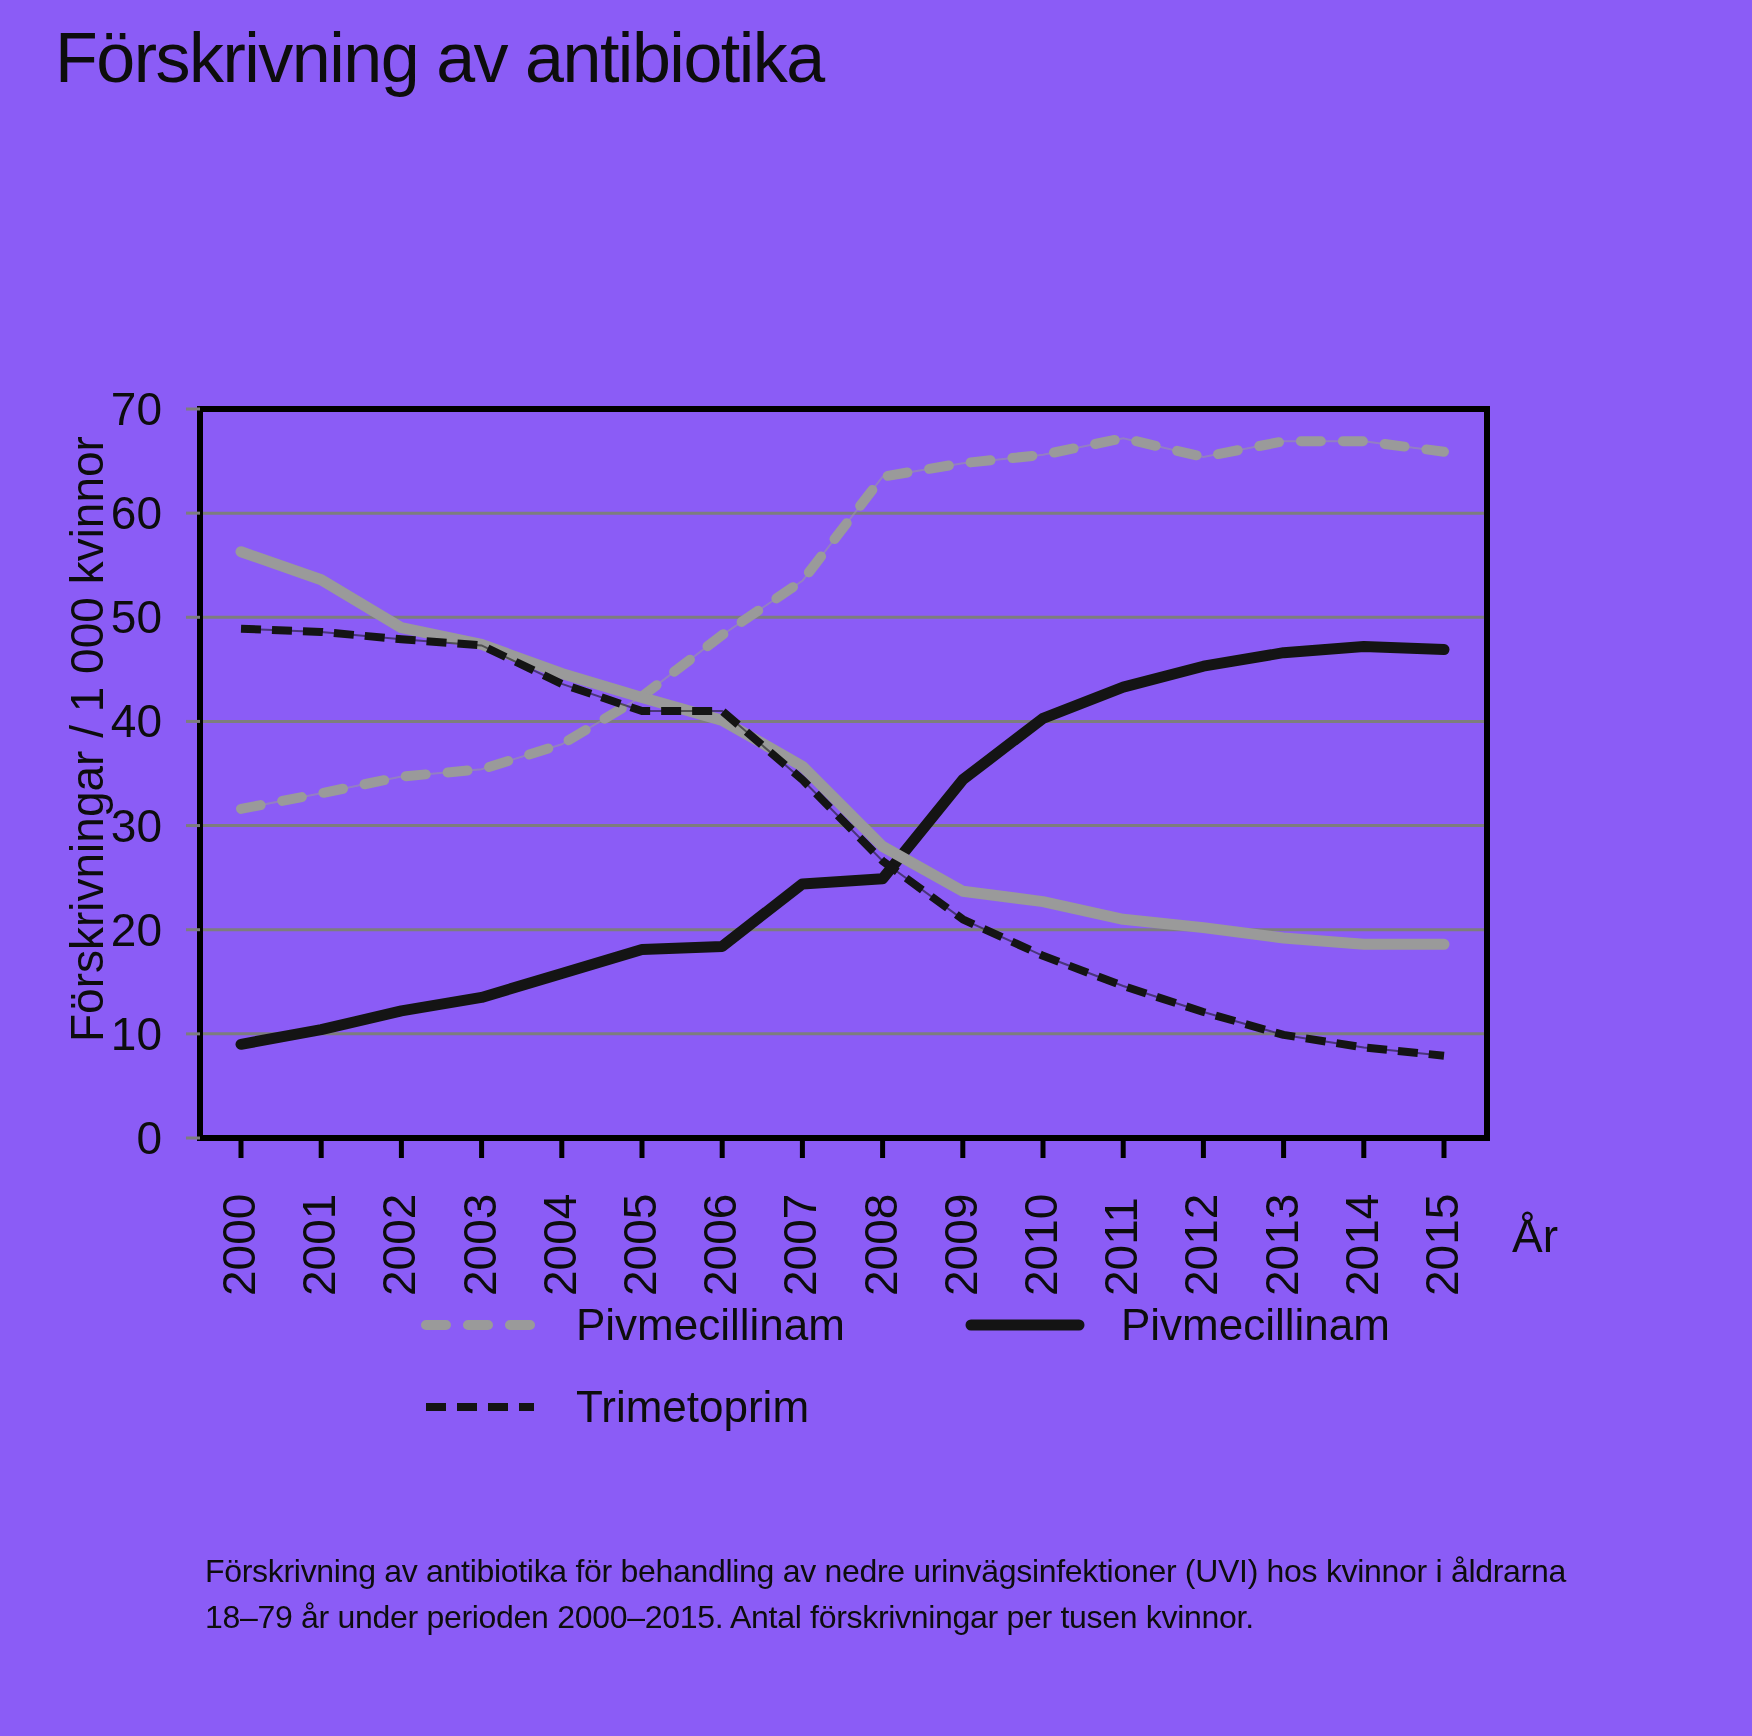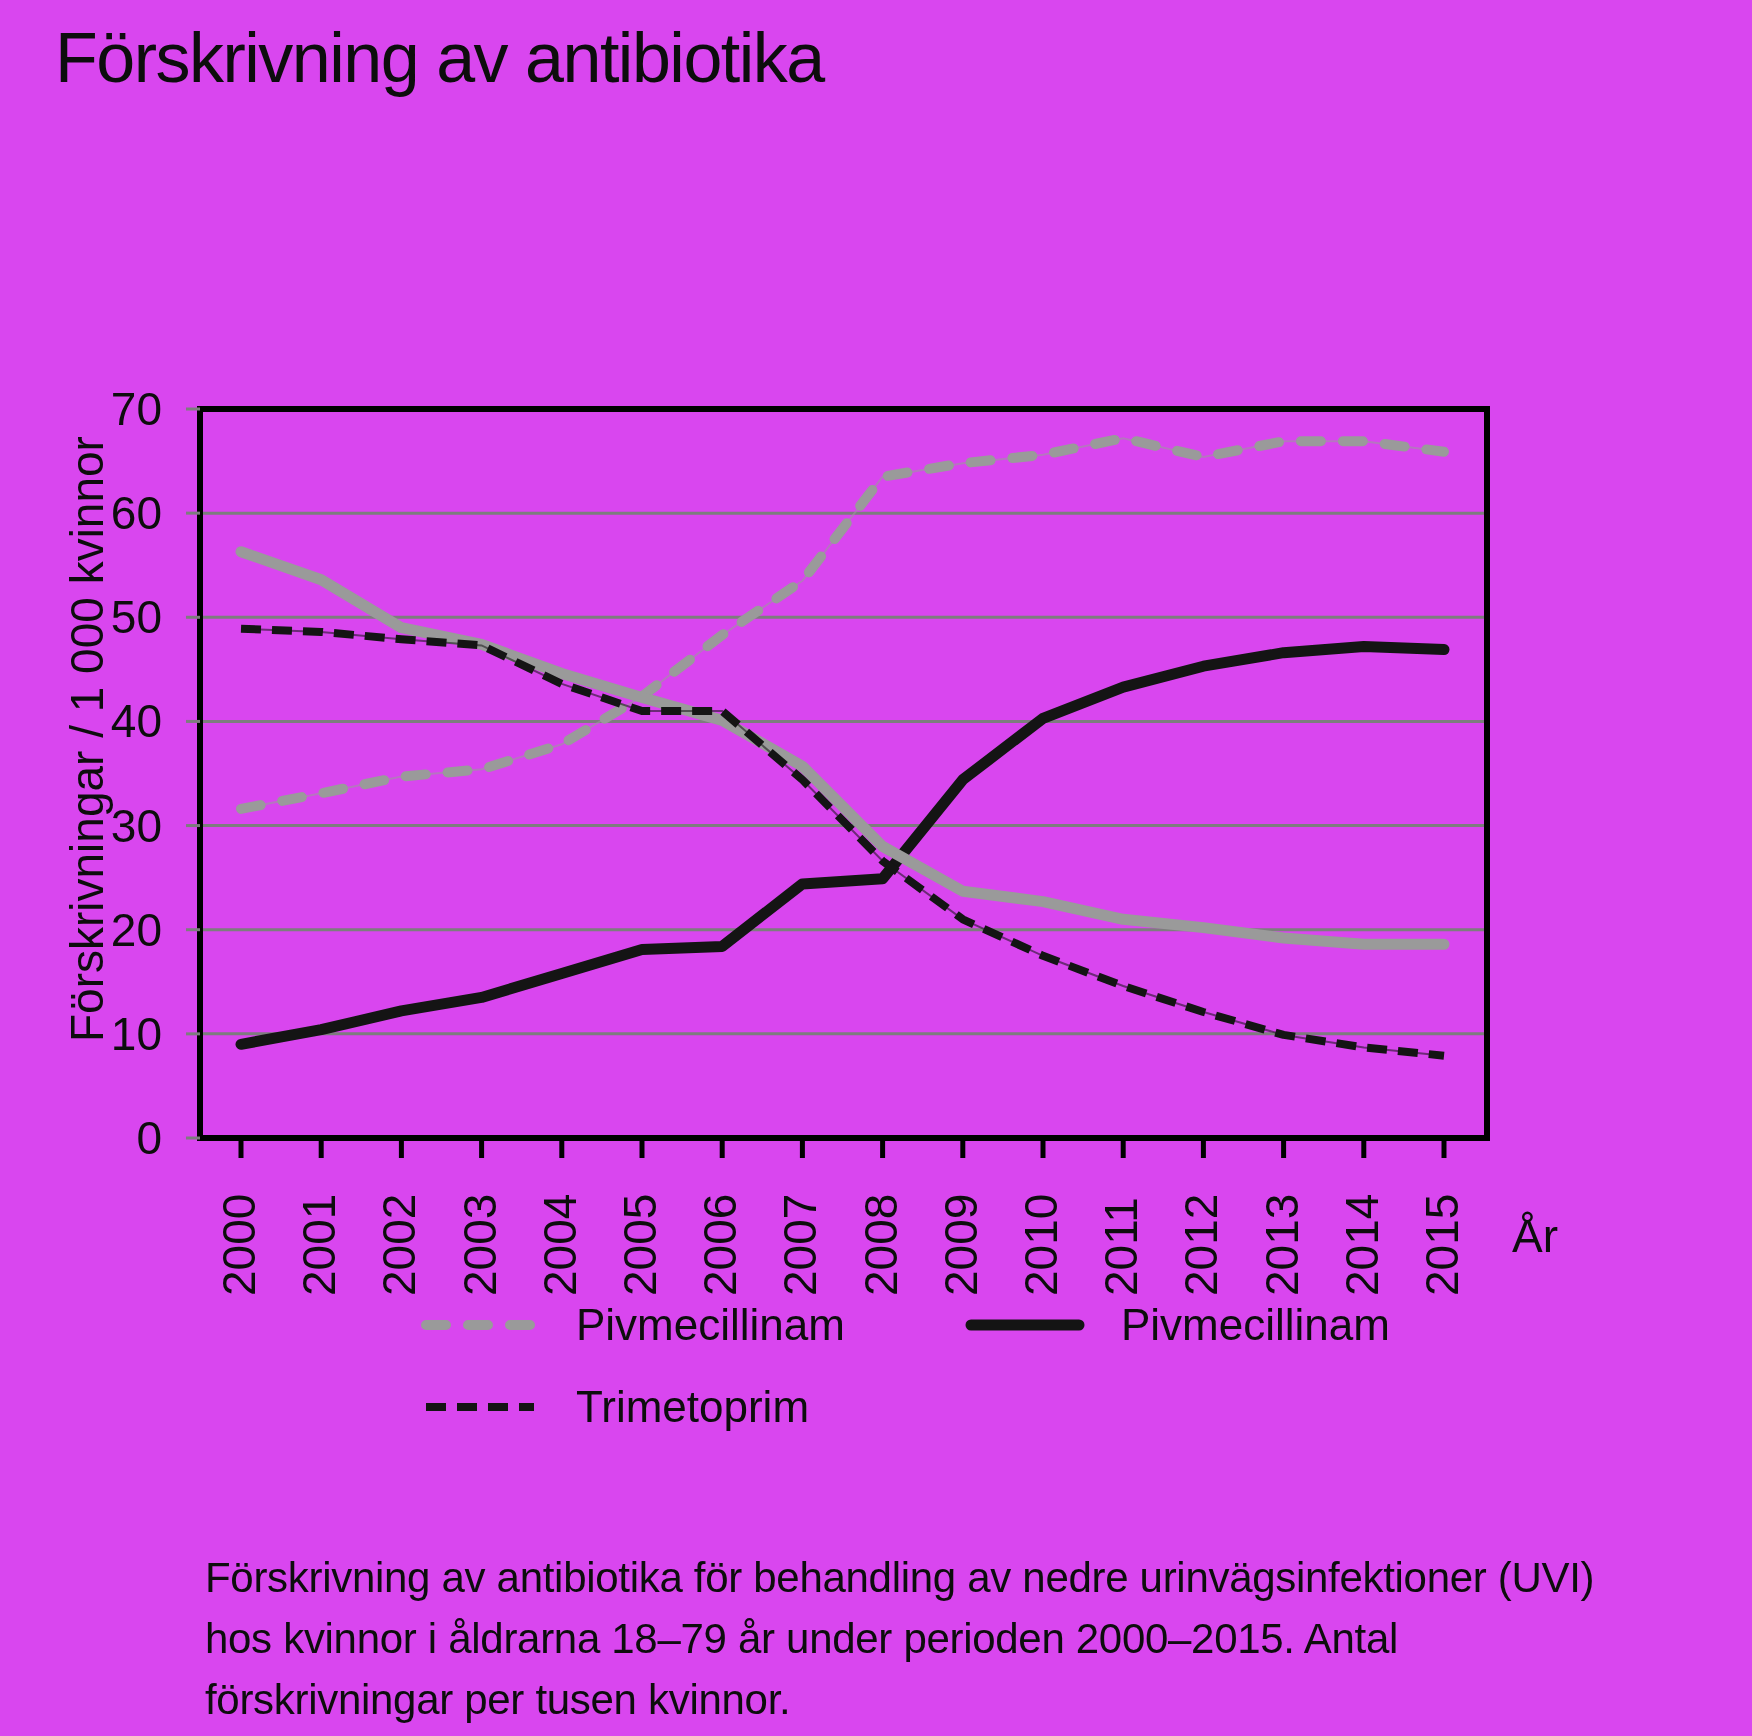--- a/index.html
+++ b/index.html
@@ -1,29 +1,29 @@
 <!DOCTYPE html>
 <html><head>
 <meta charset="utf-8">
 <style>
   html,body{margin:0;padding:0;background:#ffffff;}
-  #page{position:relative;width:1752px;height:1736px;background:#d946ef;overflow:hidden;
+  #page{position:relative;width:1752px;height:1736px;background:#8b5cf6;overflow:hidden;
         font-family:"Liberation Sans", sans-serif;color:#111;}
   #page-title{position:absolute;left:55px;top:18px;margin:0;font-size:70px;font-weight:500;
         letter-spacing:-1.5px;color:#0d0d0d;}
   #chart{position:absolute;left:0;top:0;}
   .tick{font-family:"Liberation Sans",sans-serif;font-size:46px;fill:#0d0d0d;}
   .axis-title{font-family:"Liberation Sans",sans-serif;font-size:46px;fill:#0d0d0d;}
   #legend{position:absolute;left:420px;top:1300px;display:grid;
           grid-template-columns:545px auto;row-gap:32px;}
   .legend-item{display:flex;align-items:center;gap:36px;}
   .legend-item svg{display:block;}
   .legend-label{font-size:44px;color:#0d0d0d;white-space:nowrap;}
   #caption{position:absolute;left:205px;top:1548px;width:1400px;
-           font-size:42px;line-height:1.45;letter-spacing:-0.3px;color:#0d0d0d;}
+           font-size:32px;line-height:1.45;letter-spacing:-0.3px;color:#0d0d0d;}
 </style>
 </head>
 <body>
 
 <div id="page">
 
   <h1 id="page-title">Förskrivning av antibiotika</h1>
 
   <svg id="chart" width="1752" height="1460" viewBox="0 0 1752 1460">
     <g id="grid-layer">

